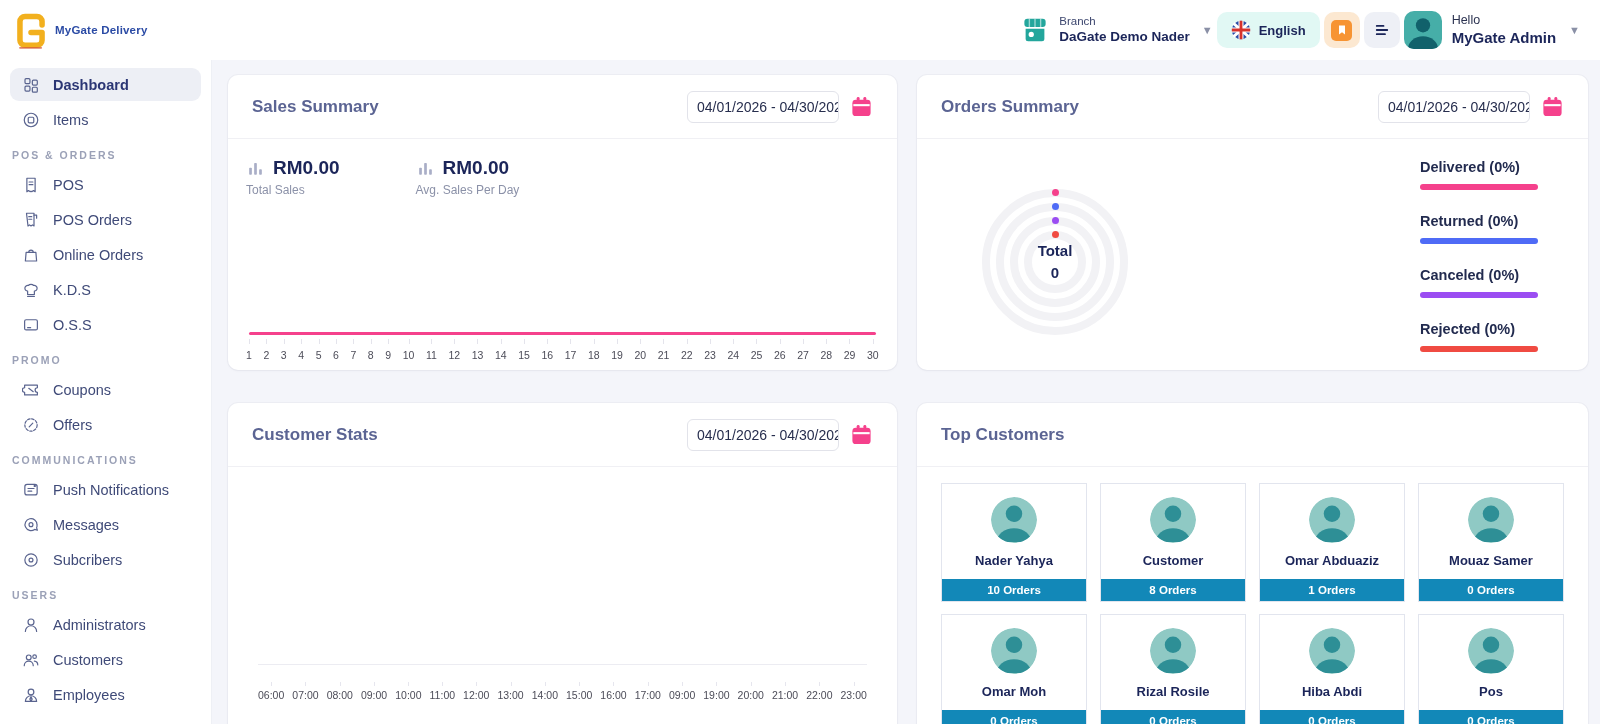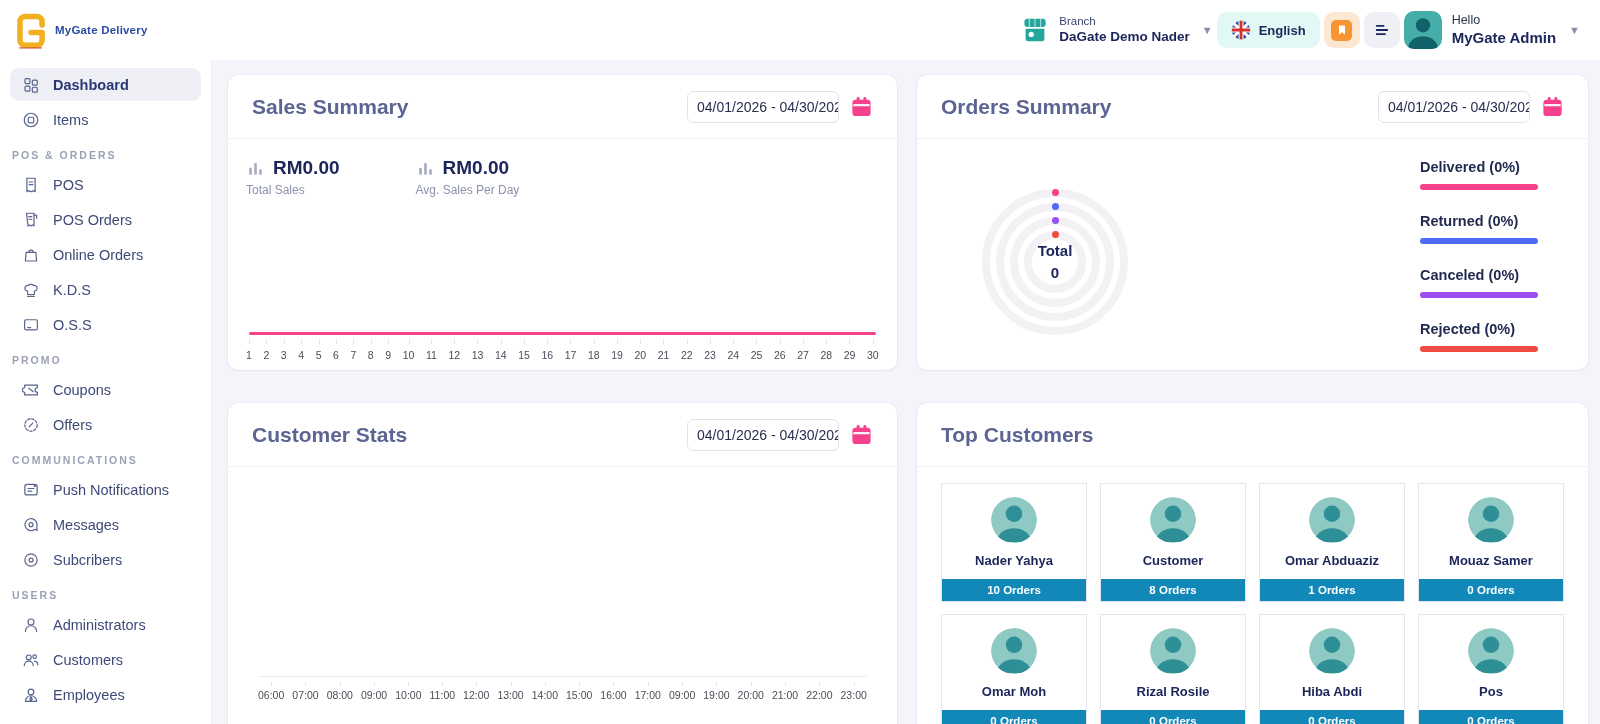--- a/index.html
+++ b/index.html
@@ -32,21 +32,21 @@
   .sidebar{position:absolute;top:60px;left:0;bottom:0;width:212px;background:#fff;border-right:1px solid #eef0f5;padding:6px 10px;z-index:2;overflow:hidden}
   .nav-item{display:flex;align-items:center;gap:13px;padding:7px 12px;height:33px;border-radius:9px;margin:2px 0;font-size:14.5px;color:#3f4a78;cursor:pointer;white-space:nowrap}
   .nav-item.active{background:#edeff5;font-weight:bold;color:#2b3674}
   .nav-icon{width:18px;height:18px;flex:none;color:#5a648f;display:flex;align-items:center}
   .nav-icon svg{width:18px;height:18px}
   .nav-heading{font-size:10.5px;font-weight:bold;letter-spacing:2px;color:#9ba1b7;margin:13px 2px 7px}
   
   .main{position:absolute;left:212px;top:60px;right:0;bottom:0;padding:15px 12px 0 16px;display:grid;grid-template-columns:1fr 1fr;grid-template-rows:295px auto;gap:33px 20px;overflow:hidden}
   .card{background:#fff;border-radius:10px;box-shadow:0 0 0 1px rgba(20,30,70,.03),0 1px 3px rgba(20,30,70,.04);display:flex;flex-direction:column}
   .card-header{display:flex;align-items:center;justify-content:space-between;padding:14px 24px;min-height:64px;border-bottom:1px solid #f0f0f4}
-  .card-title{font-size:21px;font-weight:bold;color:#5b6493}
+  .card-title{font-size:17px;font-weight:bold;color:#5b6493}
   .date-ctl{display:flex;align-items:center;gap:11px}
   .date-input{width:152px;border:1px solid #e2e3ea;border-radius:6px;padding:7px 9px;font-size:14px;color:#272e4e;background:#fff;white-space:nowrap;overflow:hidden;cursor:text}
   .cal-btn{background:none;border:none;cursor:pointer;display:flex;padding:0}
   
   .sales-stats{display:flex;gap:76px;padding:18px 18px 4px}
   .stat-top{display:flex;align-items:center;gap:8px}
   .stat-icon{color:#a9aec7;display:flex}
   .stat-value{font-size:19px;font-weight:bold;color:#1b2559}
   .stat-label{font-size:12px;color:#8b91a8;margin-top:4px}
   .sales-chart{flex:1;position:relative;margin:0 18px}
@@ -64,21 +64,21 @@
   .ring.r4{width:62px;height:62px;left:49px;top:49px}
   .donut-dot{position:absolute;left:76.5px;width:7px;height:7px;border-radius:50%}
   .donut-center{position:absolute;inset:0;display:flex;flex-direction:column;align-items:center;justify-content:center;font-size:15px;font-weight:bold;color:#1b2559;line-height:1.45}
   .legend{width:120px;margin-right:18px}
   .legend-item{margin-bottom:23px}
   .legend-item:last-child{margin-bottom:12px}
   .legend-label{font-size:14.5px;font-weight:600;color:#222b4f;white-space:nowrap}
   .legend-bar{height:6px;border-radius:3px;margin-top:9px;width:118px}
   
   .cs-body{position:relative;height:234px;margin:0 30px 12px}
-  .cs-axis{position:absolute;left:0;right:0;bottom:0;border-top:1px solid #ececf2;padding-top:12px;display:flex;justify-content:space-between;font-size:10.5px;color:#4c4c58}
+  .cs-axis{position:absolute;left:0;right:0;bottom:0;border-top:1px solid #ececf2;padding-top:24px;display:flex;justify-content:space-between;font-size:10.5px;color:#4c4c58}
   .cs-axis span{position:relative}
   .cs-axis span::before{content:"";position:absolute;top:-7px;left:50%;width:1px;height:4px;background:#e6e6ee}
   
   .tc-grid{padding:16px 24px 18px;display:grid;grid-template-columns:repeat(4,146px);gap:12px 13px}
   .cust-card{border:1px solid #e2e5ee;border-radius:0;background:#fff;display:flex;flex-direction:column;align-items:center;overflow:hidden}
   .cust-avatar{width:46px;height:46px;border-radius:50%;overflow:hidden;margin-top:13px}
   .cust-name{font-size:13px;font-weight:bold;color:#1b2559;margin:10px 4px 11px;white-space:nowrap}
   .cust-footer{width:100%;background:#1288b8;color:#fff;font-size:11.5px;font-weight:bold;text-align:center;padding:5px 0}
 </style>
 </head>

